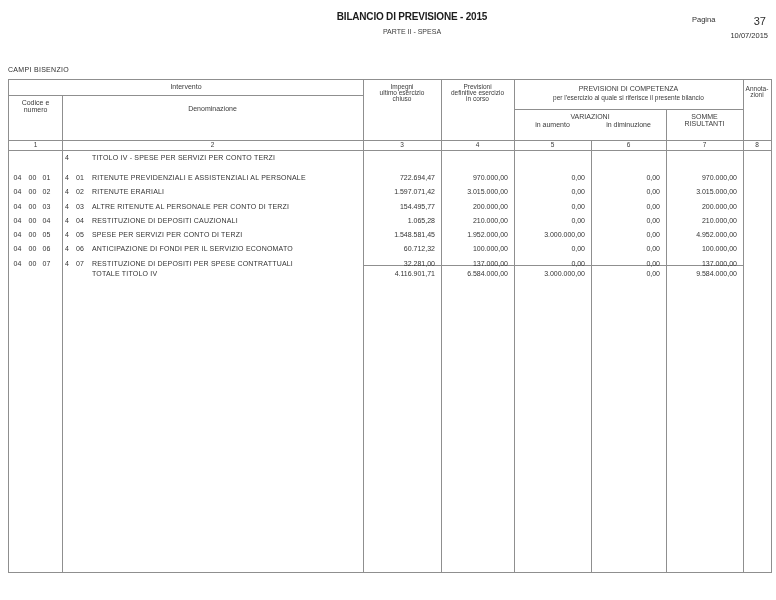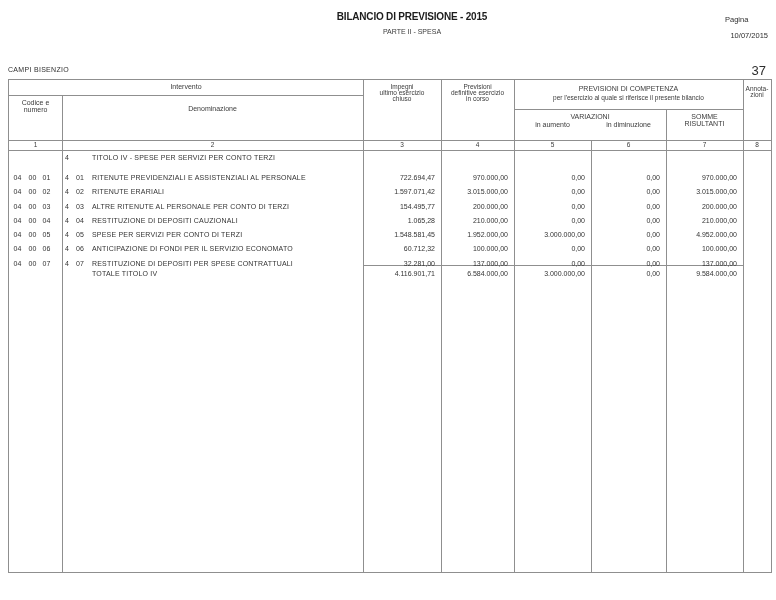--- a/index.html
+++ b/index.html
@@ -4,22 +4,22 @@
 <style>
   html,body{margin:0;padding:0;background:#ffffff;}
   .sheet{position:relative;width:776px;height:600px;background:#fff;overflow:hidden;
          font-family:"Liberation Sans", sans-serif;color:#2e2e2e;}
   .abs{position:absolute;}
   .ctr{text-align:center;}
   .ml{white-space:pre-line;}
   #doc-title{left:48px;top:11px;width:728px;text-align:center;
              font-size:10px;font-weight:bold;letter-spacing:-0.2px;color:#1c1c1c;}
   #doc-subtitle{left:48px;top:28px;width:728px;text-align:center;font-size:7px;color:#3a3a3a;}
-  #pagina{left:725px;top:15px;font-size:7.5px;}
-  #pagenum{left:726px;top:15px;width:40px;text-align:right;font-size:13px;margin-top:48px;}
+  #pagina{left:692px;top:15px;font-size:7.5px;}
+  #pagenum{left:726px;top:15px;width:40px;text-align:right;font-size:11px;}
   #pdate{left:696px;top:31px;width:72px;text-align:right;font-size:7.5px;}
   #entity{left:8px;top:66px;font-size:7px;letter-spacing:0.3px;}
 
   
   #tbl{left:8px;top:79px;width:762px;height:492px;border:1px solid #8f8f8f;box-sizing:content-box;}
   .vline{position:absolute;width:1px;background:#8f8f8f;}
   .hline{position:absolute;height:1px;background:#8f8f8f;}
 
   .hdr{position:absolute;font-size:7px;color:#3a3a3a;}
   .hdr.small{font-size:6.5px;}

